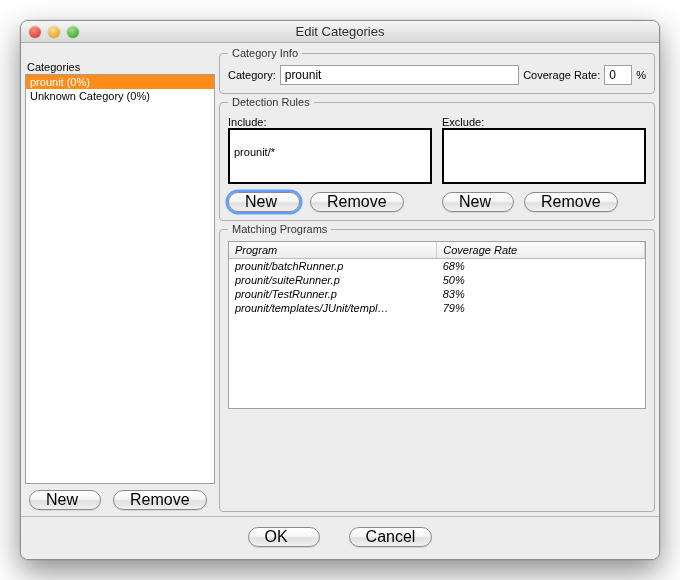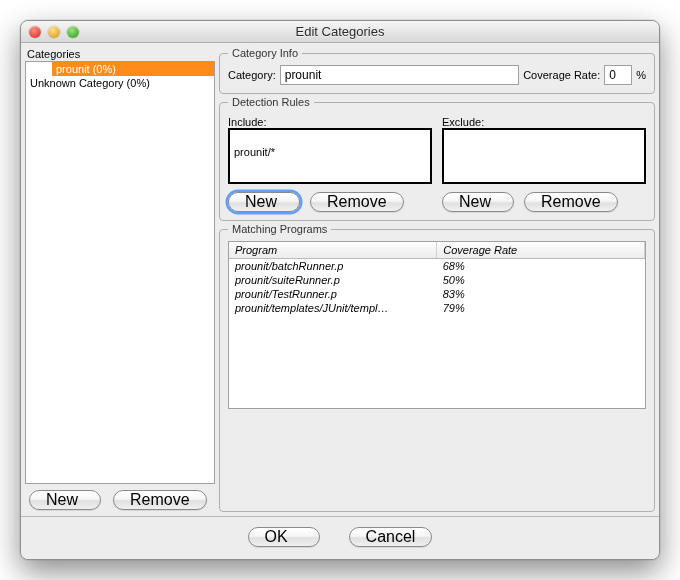--- a/index.html
+++ b/index.html
@@ -60,36 +60,36 @@
     background: #ededed;
   }
   .left {
     width: 190px;
     display: flex;
     flex-direction: column;
   }
   .panel-label {
     font-size: 11px;
     padding: 1px 2px;
+    margin-top: 13px;
   }
   .listbox {
     flex: 1;
     background: #fff;
     border: 1px solid #a0a0a0;
     overflow: auto;
   }
   .listbox .item {
     padding: 1px 4px;
     font-size: 11px;
     white-space: nowrap;
   }
   .listbox .item.selected {
     background: #ff8c1a;
     color: #fff;
-    margin-left: 26px;
   }
   .btn-row {
     display: flex;
     gap: 12px;
     padding: 6px 4px 2px 4px;
   }
   .aqua-btn {
     min-width: 72px;
     height: 20px;
     border: 1px solid #8a8a8a;

